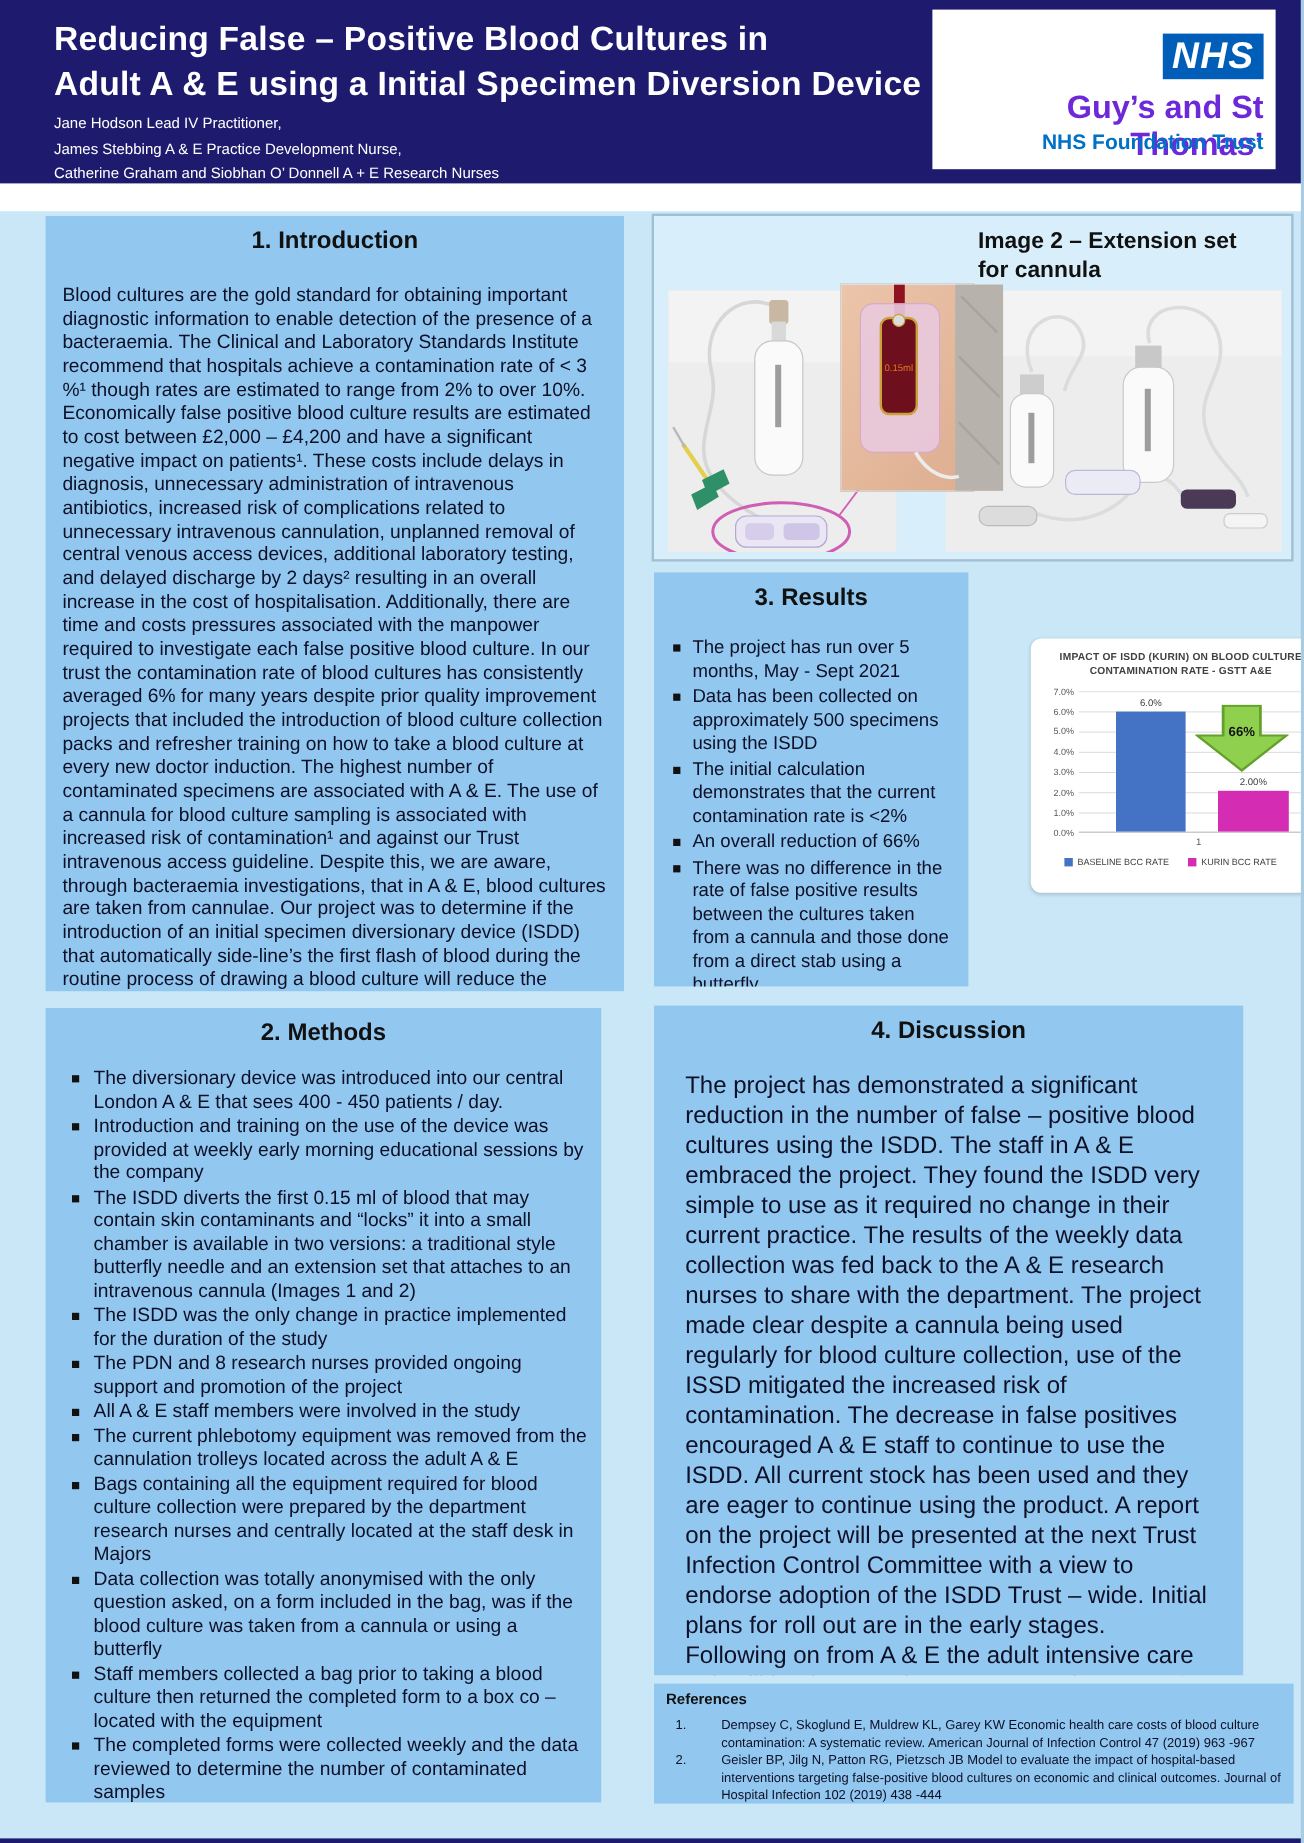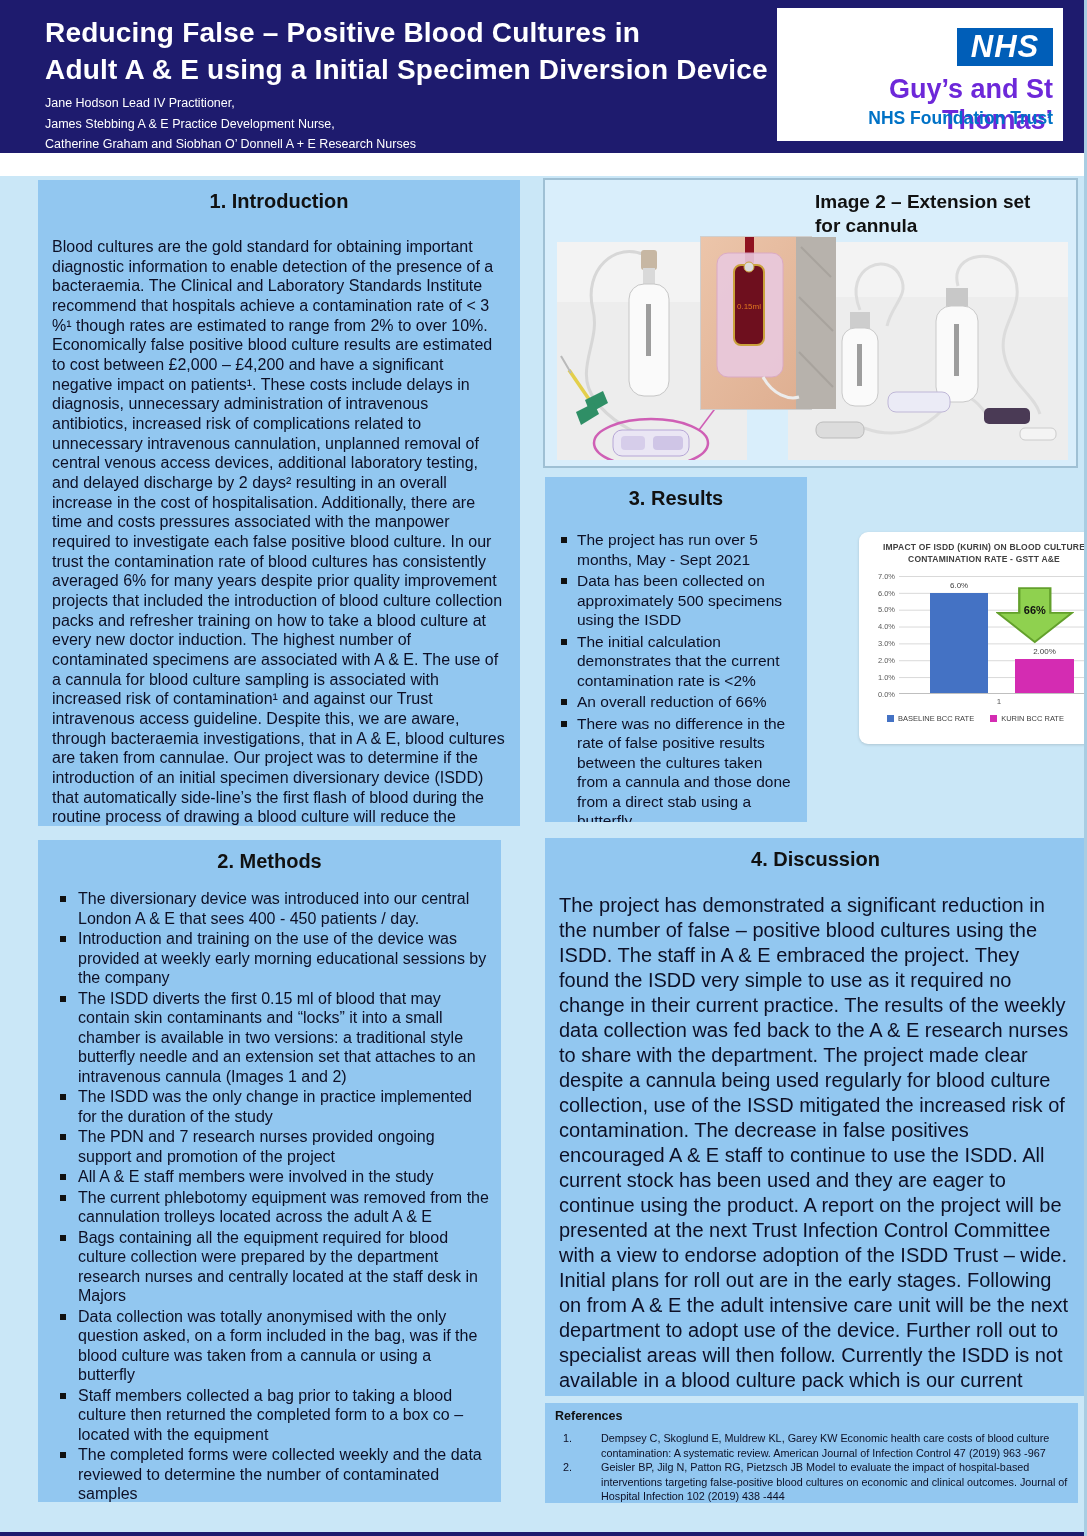--- a/index.html
+++ b/index.html
@@ -9,21 +9,21 @@
     position:relative; width:1087px; height:1536px; margin:0 auto;
     background:#cae7f7; overflow:hidden;
     border-right:3px solid #a8cde2;
   }
   
   .header { position:absolute; left:0; top:0; width:1087px; height:153px; background:#1e1b6e; }
   .header-gap { position:absolute; left:0; top:153px; width:1087px; height:23px; background:#ffffff; }
   .title { position:absolute; left:45px; top:14px; color:#ffffff; font-weight:bold; font-size:28px; line-height:1.33; letter-spacing:.2px; }
   .authors { position:absolute; left:45px; top:93px; color:#ffffff; font-size:12.5px; line-height:1.65; }
   .logo-box { position:absolute; left:777px; top:8px; width:286px; height:133px; background:#ffffff; }
-  .nhs-lozenge { position:absolute; right:10px; top:20px; width:96px; height:38px; background:#005EB8; color:#ffffff;
+  .nhs-lozenge { position:absolute; right:10px; top:20px; width:84px; height:38px; background:#005EB8; color:#ffffff;
     font-style:italic; font-weight:bold; font-size:31px; text-align:center; line-height:38px; letter-spacing:1px; }
   .org-name { position:absolute; right:10px; top:66px; width:270px; text-align:right; color:#6d28d9; font-weight:bold; font-size:27px; }
   .org-sub { position:absolute; right:10px; top:100px; width:270px; text-align:right; color:#0072c6; font-weight:bold; font-size:17.5px; }
   
   .box { position:absolute; background:#92c7f0; color:#0d1026; overflow:hidden; }
   .box h2 { text-align:center; font-size:20px; font-weight:bold; color:#111; padding-top:10px; }
   
   .intro { left:38px; top:180px; width:482px; height:646px; padding:0 14px; }
   .intro p { margin-top:24px; font-size:16px; line-height:1.23; }
   
@@ -60,21 +60,21 @@
   .xcat { margin-left:30px; text-align:center; font-size:8px; color:#595959; margin-top:3px; }
   .legend { display:flex; justify-content:flex-start; gap:16px; margin-top:8px; margin-left:18px; }
   .legend-item { display:flex; align-items:center; gap:4px; font-size:7.5px; color:#404040; }
   .swatch { width:7px; height:7px; display:inline-block; }
   
   .methods { left:38px; top:840px; width:463px; height:662px; padding:0 12px; }
   .methods ul { margin:16px 0 0 8px; list-style:none; }
   .methods li { position:relative; padding-left:20px; font-size:16px; line-height:1.22; margin-bottom:1px; }
   .methods li::before { content:""; position:absolute; left:2px; top:7px; width:6px; height:6px; background:#111; }
   
-  .discussion { left:545px; top:838px; width:541px; height:558px; padding:0 14px; }
+  .discussion { left:545px; top:838px; width:491px; height:558px; padding:0 26px; }
   .discussion p { margin-top:22px; font-size:20px; line-height:1.25; }
   
   .references { left:545px; top:1403px; width:533px; height:100px; padding:0 10px; }
   .references h3 { font-size:12.5px; font-weight:bold; padding-top:6px; color:#111; }
   .references ol { margin-top:8px; list-style:none; counter-reset:ref; }
   .references li { counter-increment:ref; position:relative; padding-left:46px; font-size:10.8px; line-height:1.35; color:#0d1026; }
   .references li::before { content:counter(ref) "."; position:absolute; left:8px; top:0; }
   .footer-line { position:absolute; left:0; bottom:0; width:1087px; height:4px; background:#1e1b6e; }
 </style>
 </head>
@@ -225,21 +225,21 @@
     </div>
   </section>
 
   <section class="box methods">
     <h2>2. Methods</h2>
     <ul>
       <li>The diversionary device was introduced into our central London A &amp; E that sees 400 - 450 patients / day.</li>
       <li>Introduction and training on the use of the device was provided at weekly early morning educational sessions by the company</li>
       <li>The ISDD diverts the first 0.15 ml of blood that may contain skin contaminants and “locks” it into a small chamber is available in two versions: a traditional style butterfly needle and an extension set that attaches to an intravenous cannula (Images 1 and 2)</li>
       <li>The ISDD was the only change in practice implemented for the duration of the study</li>
-      <li>The PDN and 7 research nurses provided ongoing support and promotion of the project</li>
+      <li>The PDN and 8 research nurses provided ongoing support and promotion of the project</li>
       <li>All A &amp; E staff members were involved in the study</li>
       <li>The current phlebotomy equipment was removed from the cannulation trolleys located across the adult A &amp; E</li>
       <li>Bags containing all the equipment required for blood culture collection were prepared by the department research nurses and centrally located at the staff desk in Majors</li>
       <li>Data collection was totally anonymised with the only question asked, on a form included in the bag, was if the blood culture was taken from a cannula or using a butterfly</li>
       <li>Staff members collected a bag prior to taking a blood culture then returned the completed form to a box co – located with the equipment</li>
       <li>The completed forms were collected weekly and the data reviewed to determine the number of contaminated samples</li>
       <li>The project is reaching its conclusion and the final results will be reviewed by a Trust microbiologist, an A &amp; E research consultant and  the Lead  IV Practitioner representing Infection Prevention and Control</li>
     </ul>
   </section>
 

